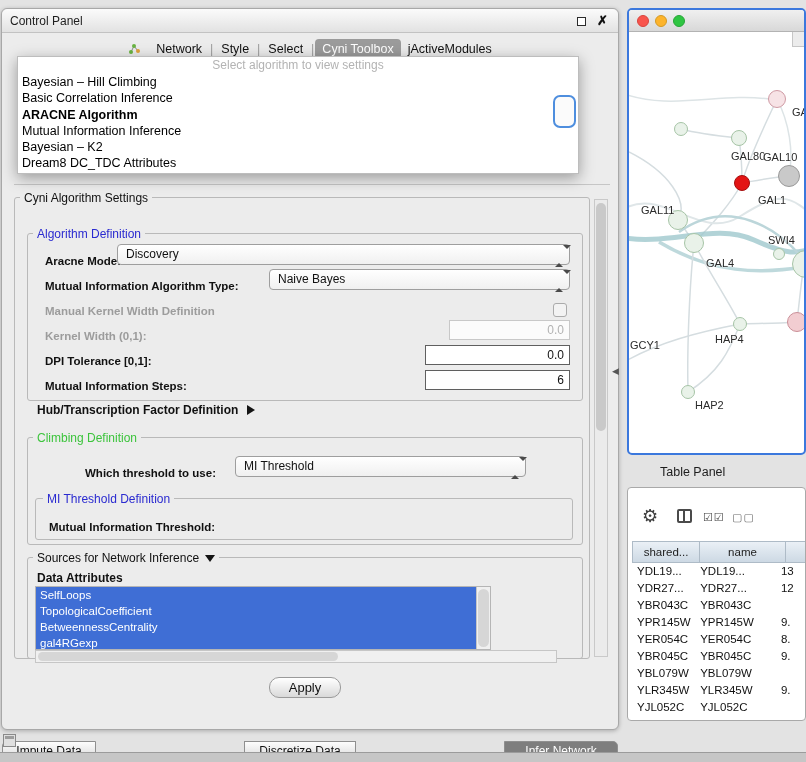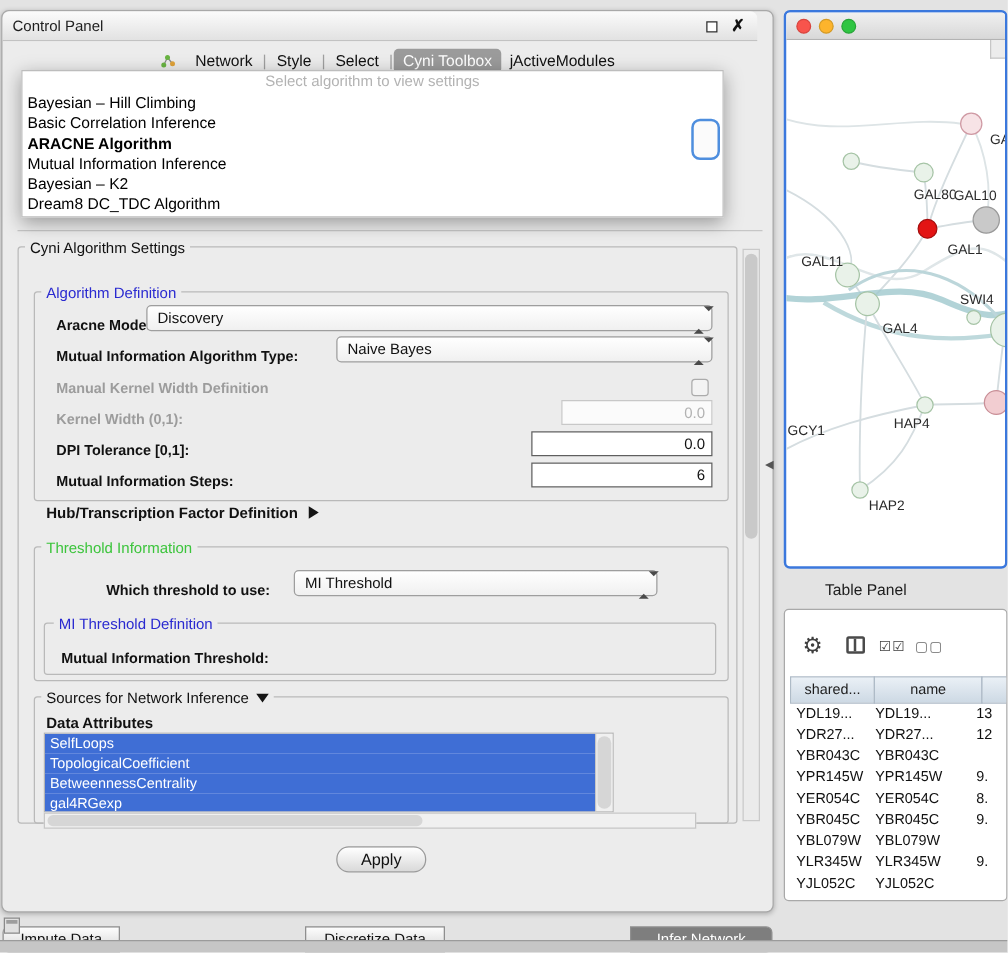--- a/index.html
+++ b/index.html
@@ -4,21 +4,21 @@
 <style>
   * { margin:0; padding:0; box-sizing:border-box; }
   html,body { width:806px; height:762px; }
   body { font-family:"Liberation Sans", sans-serif; background:#e3e3e3; position:relative; overflow:hidden; }
   .desktop { position:absolute; inset:0; width:806px; height:762px; overflow:hidden; }
 
   
   .cpwin { position:absolute; left:1px; top:8px; width:618px; height:722px;
            background:#ececec; border:1px solid #a8a8a8; border-radius:6px;
            box-shadow:0 1px 4px rgba(0,0,0,.25); }
-  .titlebar { position:absolute; left:0; top:0; right:12px; height:24px;
+  .titlebar { position:absolute; left:0; top:0; right:0; height:24px;
               background:linear-gradient(#fbfbfb,#e2e2e2); border-bottom:1px solid #c2c2c2;
               border-radius:6px 6px 0 0; }
   .titlebar .title { position:absolute; left:8px; top:0; line-height:24px; font-size:12px; color:#1d1d1d; }
   .min-ico { position:absolute; right:32px; top:8px; width:9px; height:9px; border:1.5px solid #2b2b2b; background:#fff; }
   .close-ico { position:absolute; right:10px; top:4px; font-size:13px; font-weight:bold; color:#111; line-height:16px; }
 
   .tabbar { position:absolute; left:0; right:0; top:28px; height:24px; display:flex; justify-content:center; align-items:center; font-size:12.5px; color:#111; }
   .tab { padding:3px 7px; white-space:nowrap; display:flex; align-items:center; gap:16px; }
   .tab.active { background:#9b9b9b; color:#fff; border-radius:4px; }
   .sep { color:#9f9f9f; padding:0 1px; }
@@ -161,21 +161,21 @@
     <div class="frag"></div>
     <div class="hidden-line"></div>
 
     <div class="popup">
       <div class="ph">Select algorithm to view settings</div>
       <div class="pitem">Bayesian – Hill Climbing</div>
       <div class="pitem">Basic Correlation Inference</div>
       <div class="pitem selected">ARACNE Algorithm</div>
       <div class="pitem">Mutual Information Inference</div>
       <div class="pitem">Bayesian – K2</div>
-      <div class="pitem">Dream8 DC_TDC Algorithm</div>
+      <div class="pitem">Dream8 DC_TDC Attributes</div>
     </div>
 
     <div class="group" style="left:12px; top:188px; width:576px; height:462px;"></div>
     <span class="gtitle" style="left:18px; top:182px;">Cyni Algorithm Settings</span>
 
     <div class="group" style="left:25px; top:224px; width:556px; height:168px;"></div>
     <span class="gtitle blue" style="left:31px; top:218px;">Algorithm Definition</span>
 
     <span class="rlabel" style="left:43px; top:246px;">Aracne Mode:</span>
     <div class="combo" style="left:115px; top:235px; width:453px;">
@@ -200,21 +200,21 @@
 
     <span class="rlabel" style="left:43px; top:371px;">Mutual Information Steps:</span>
     <div class="field" style="left:423px; top:361px; width:145px;">6</div>
 
     <div class="hub-row">
       <span>Hub/Transcription Factor Definition</span>
       <span class="tri-right"></span>
     </div>
 
     <div class="group" style="left:25px; top:428px; width:556px; height:108px;"></div>
-    <span class="gtitle green" style="left:31px; top:422px;">Threshold Information</span>
+    <span class="gtitle green" style="left:31px; top:422px;">Climbing Definition</span>
 
     <span class="rlabel" style="left:83px; top:458px;">Which threshold to use:</span>
     <div class="combo" style="left:233px; top:447px; width:291px;">
       <span class="cval">MI Threshold</span>
       <span class="combo-arrows"><span class="up"></span><span class="dn"></span></span>
     </div>
 
     <div class="group" style="left:33px; top:489px; width:538px; height:42px;"></div>
     <span class="gtitle blue" style="left:41px; top:483px;">MI Threshold Definition</span>
     <span class="rlabel" style="left:47px; top:512px;">Mutual Information Threshold:</span>

